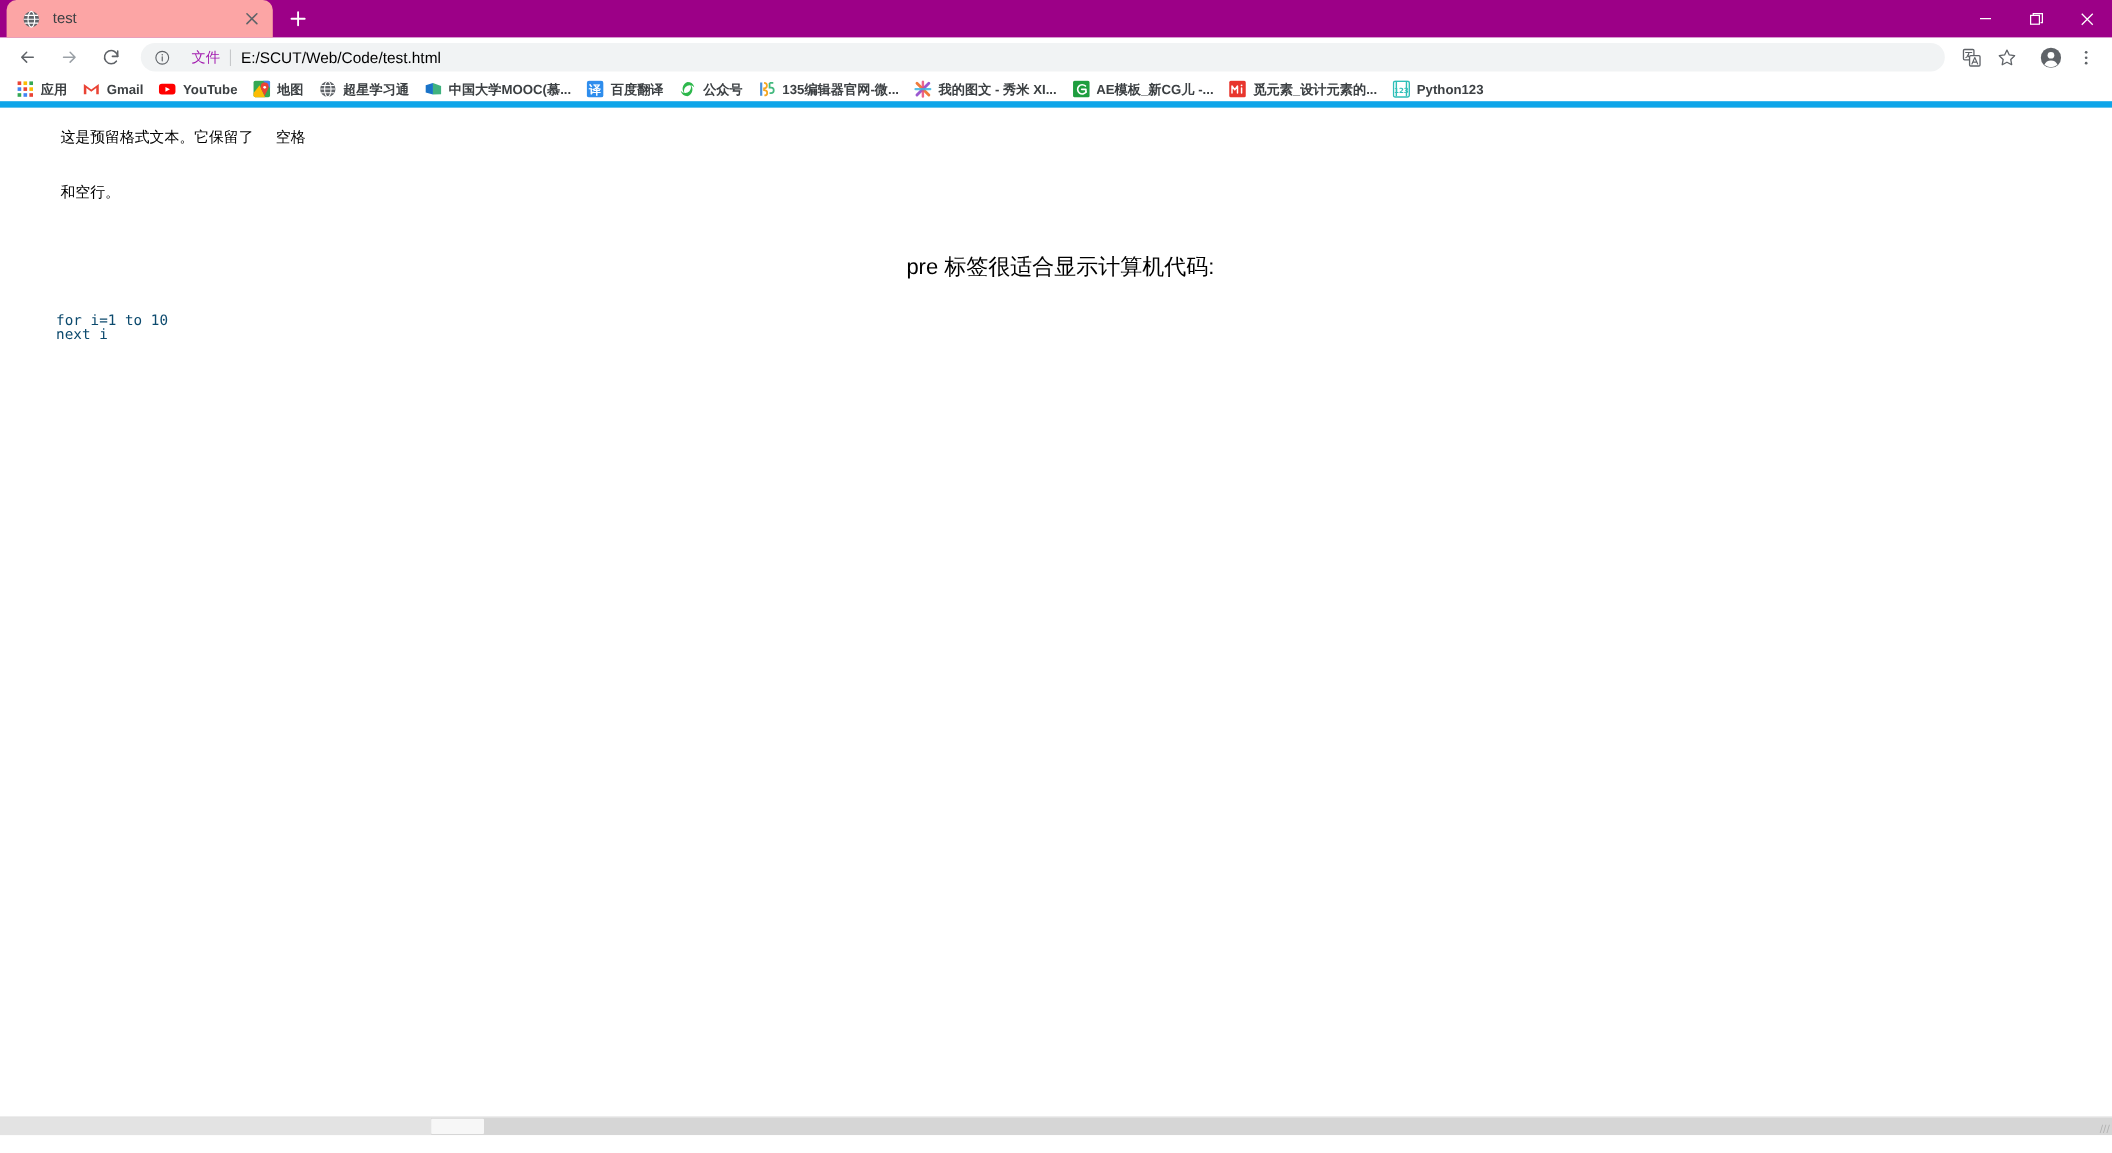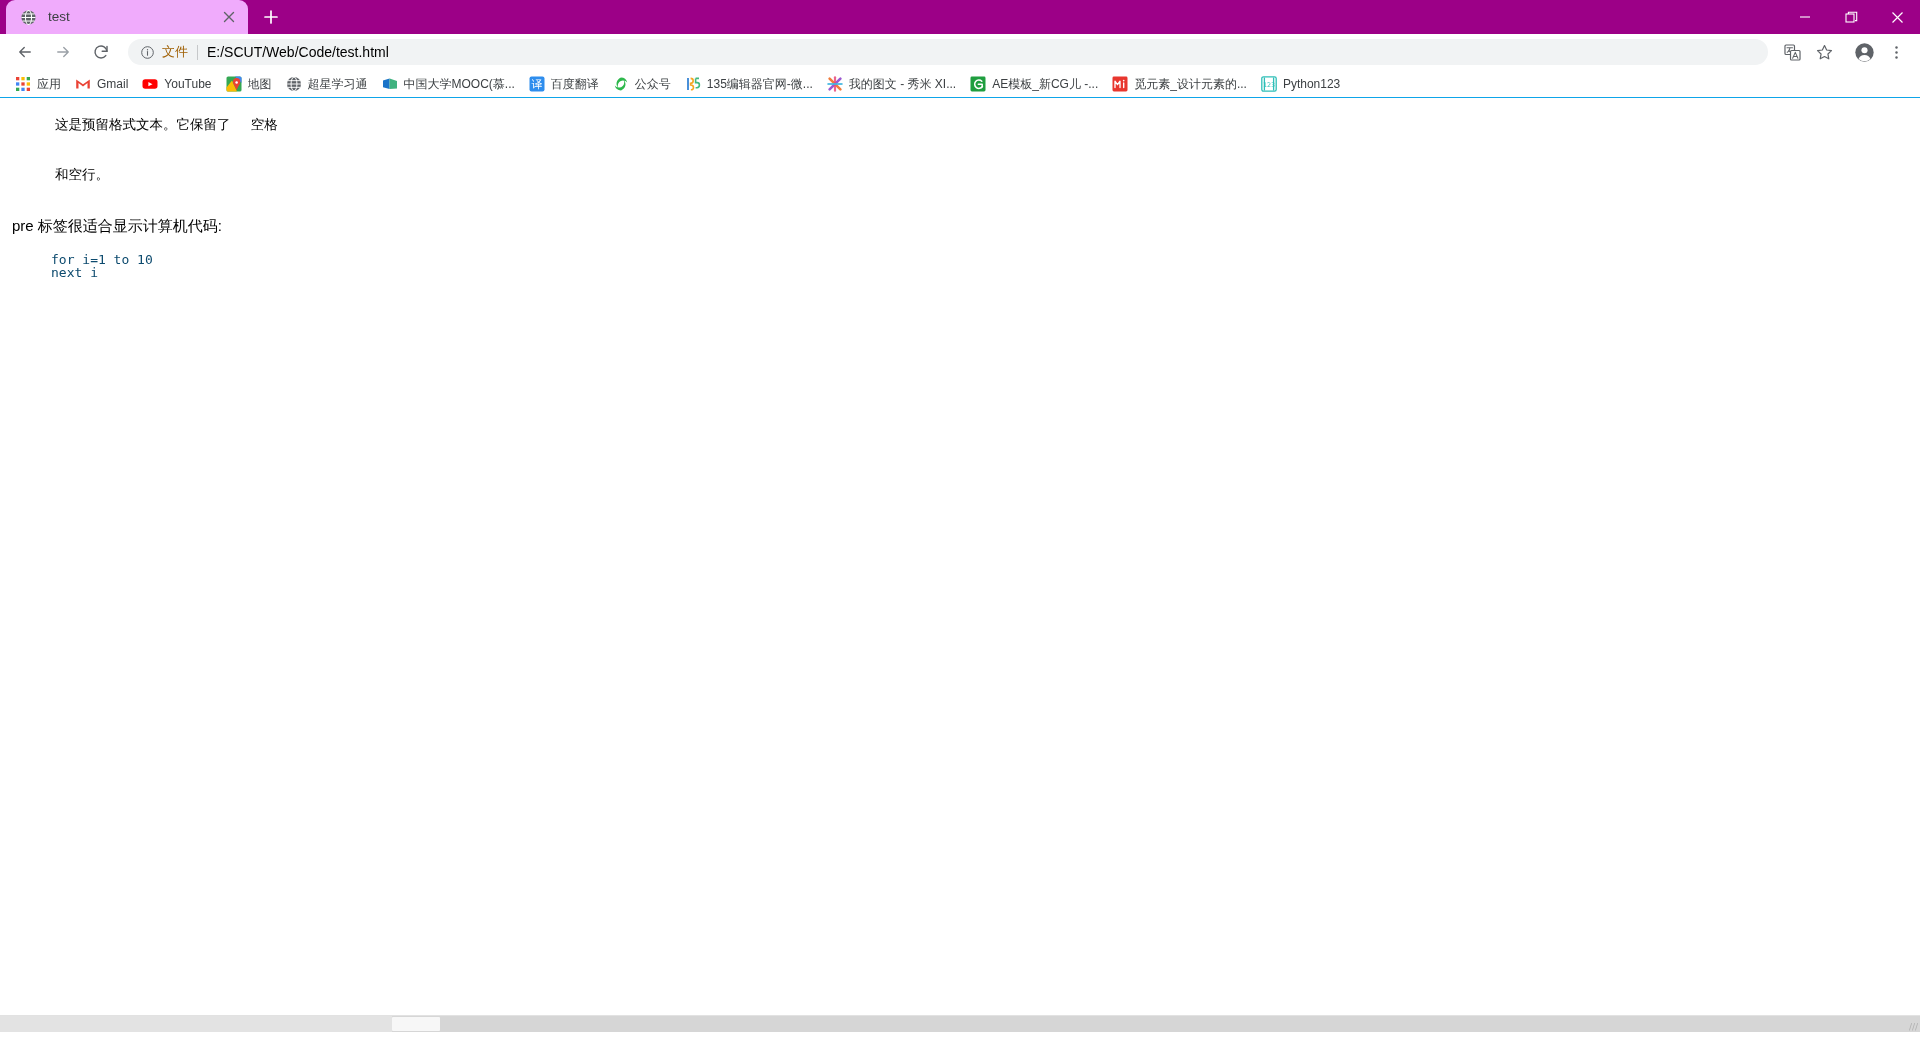--- a/index.html
+++ b/index.html
@@ -21,21 +21,21 @@
     align-items: flex-end;
     padding-left: 0;
     box-sizing: border-box;
   }
   .tab {
     position: relative;
     display: flex;
     align-items: center;
     height: 34px;
     width: 242px;
-    background: #f0abfc;
+    background: #fca5a5;
     border-radius: 9px 9px 0 0;
     margin-left: 6px;
     padding: 0 10px 0 14px;
     box-sizing: border-box;
   }
   .tab-favicon {
     width: 17px;
     height: 17px;
     flex: 0 0 17px;
     margin-right: 11px;
@@ -122,22 +122,23 @@
     cursor: text;
   }
   .omni-info {
     width: 15px;
     height: 15px;
     flex: 0 0 15px;
     margin-right: 7px;
   }
   .omni-scheme {
     font-size: 13px;
-    color: #a16207;
+    color: #a21caf;
     white-space: nowrap;
+    margin-left: 12px;
   }
   .omni-sep {
     width: 1px;
     height: 15px;
     background: #c6c8ca;
     margin: 0 9px;
     flex: 0 0 1px;
   }
   .omni-url {
     font-size: 14px;
@@ -159,22 +160,23 @@
   .tool-icon.avatar { margin-left: 10px; }
 
   
   .bookmarks {
     height: 28px;
     background: #ffffff;
     display: flex;
     align-items: center;
     padding-left: 8px;
     box-sizing: border-box;
-    border-bottom: 1px solid #0ea5e9;
+    border-bottom: 6px solid #0ea5e9;
     overflow: hidden;
+    font-weight: bold;
   }
   .bm {
     display: flex;
     align-items: center;
     height: 22px;
     padding: 0 7px;
     border-radius: 4px;
     cursor: pointer;
     flex: 0 0 auto;
     max-width: 180px;
@@ -210,25 +212,26 @@
     font-family: Liberation Serif, serif;
     font-size: 13.5px;
     white-space: pre;
     line-height: 1.86;
     color: #000000;
     margin: 4px;
     padding-top: 10px;
     padding-left: 51px;
   }
   .para {
-    font-size: 15px;
+    font-size: 20px;
     color: #000000;
-    margin: 4px;
+    margin: 16px;
     padding: 26px 0 0 8px;
     font-family: "Liberation Sans", "DejaVu Sans", sans-serif;
+    text-align: center;
   }
   .code-pre {
     margin: 0;
     padding: 13px 0 0 51px;
     font-family: "DejaVu Sans Mono", "Liberation Mono", monospace;
     font-size: 13px;
     line-height: 1.0;
     color: #0c4a6e;
     white-space: pre;
   }

